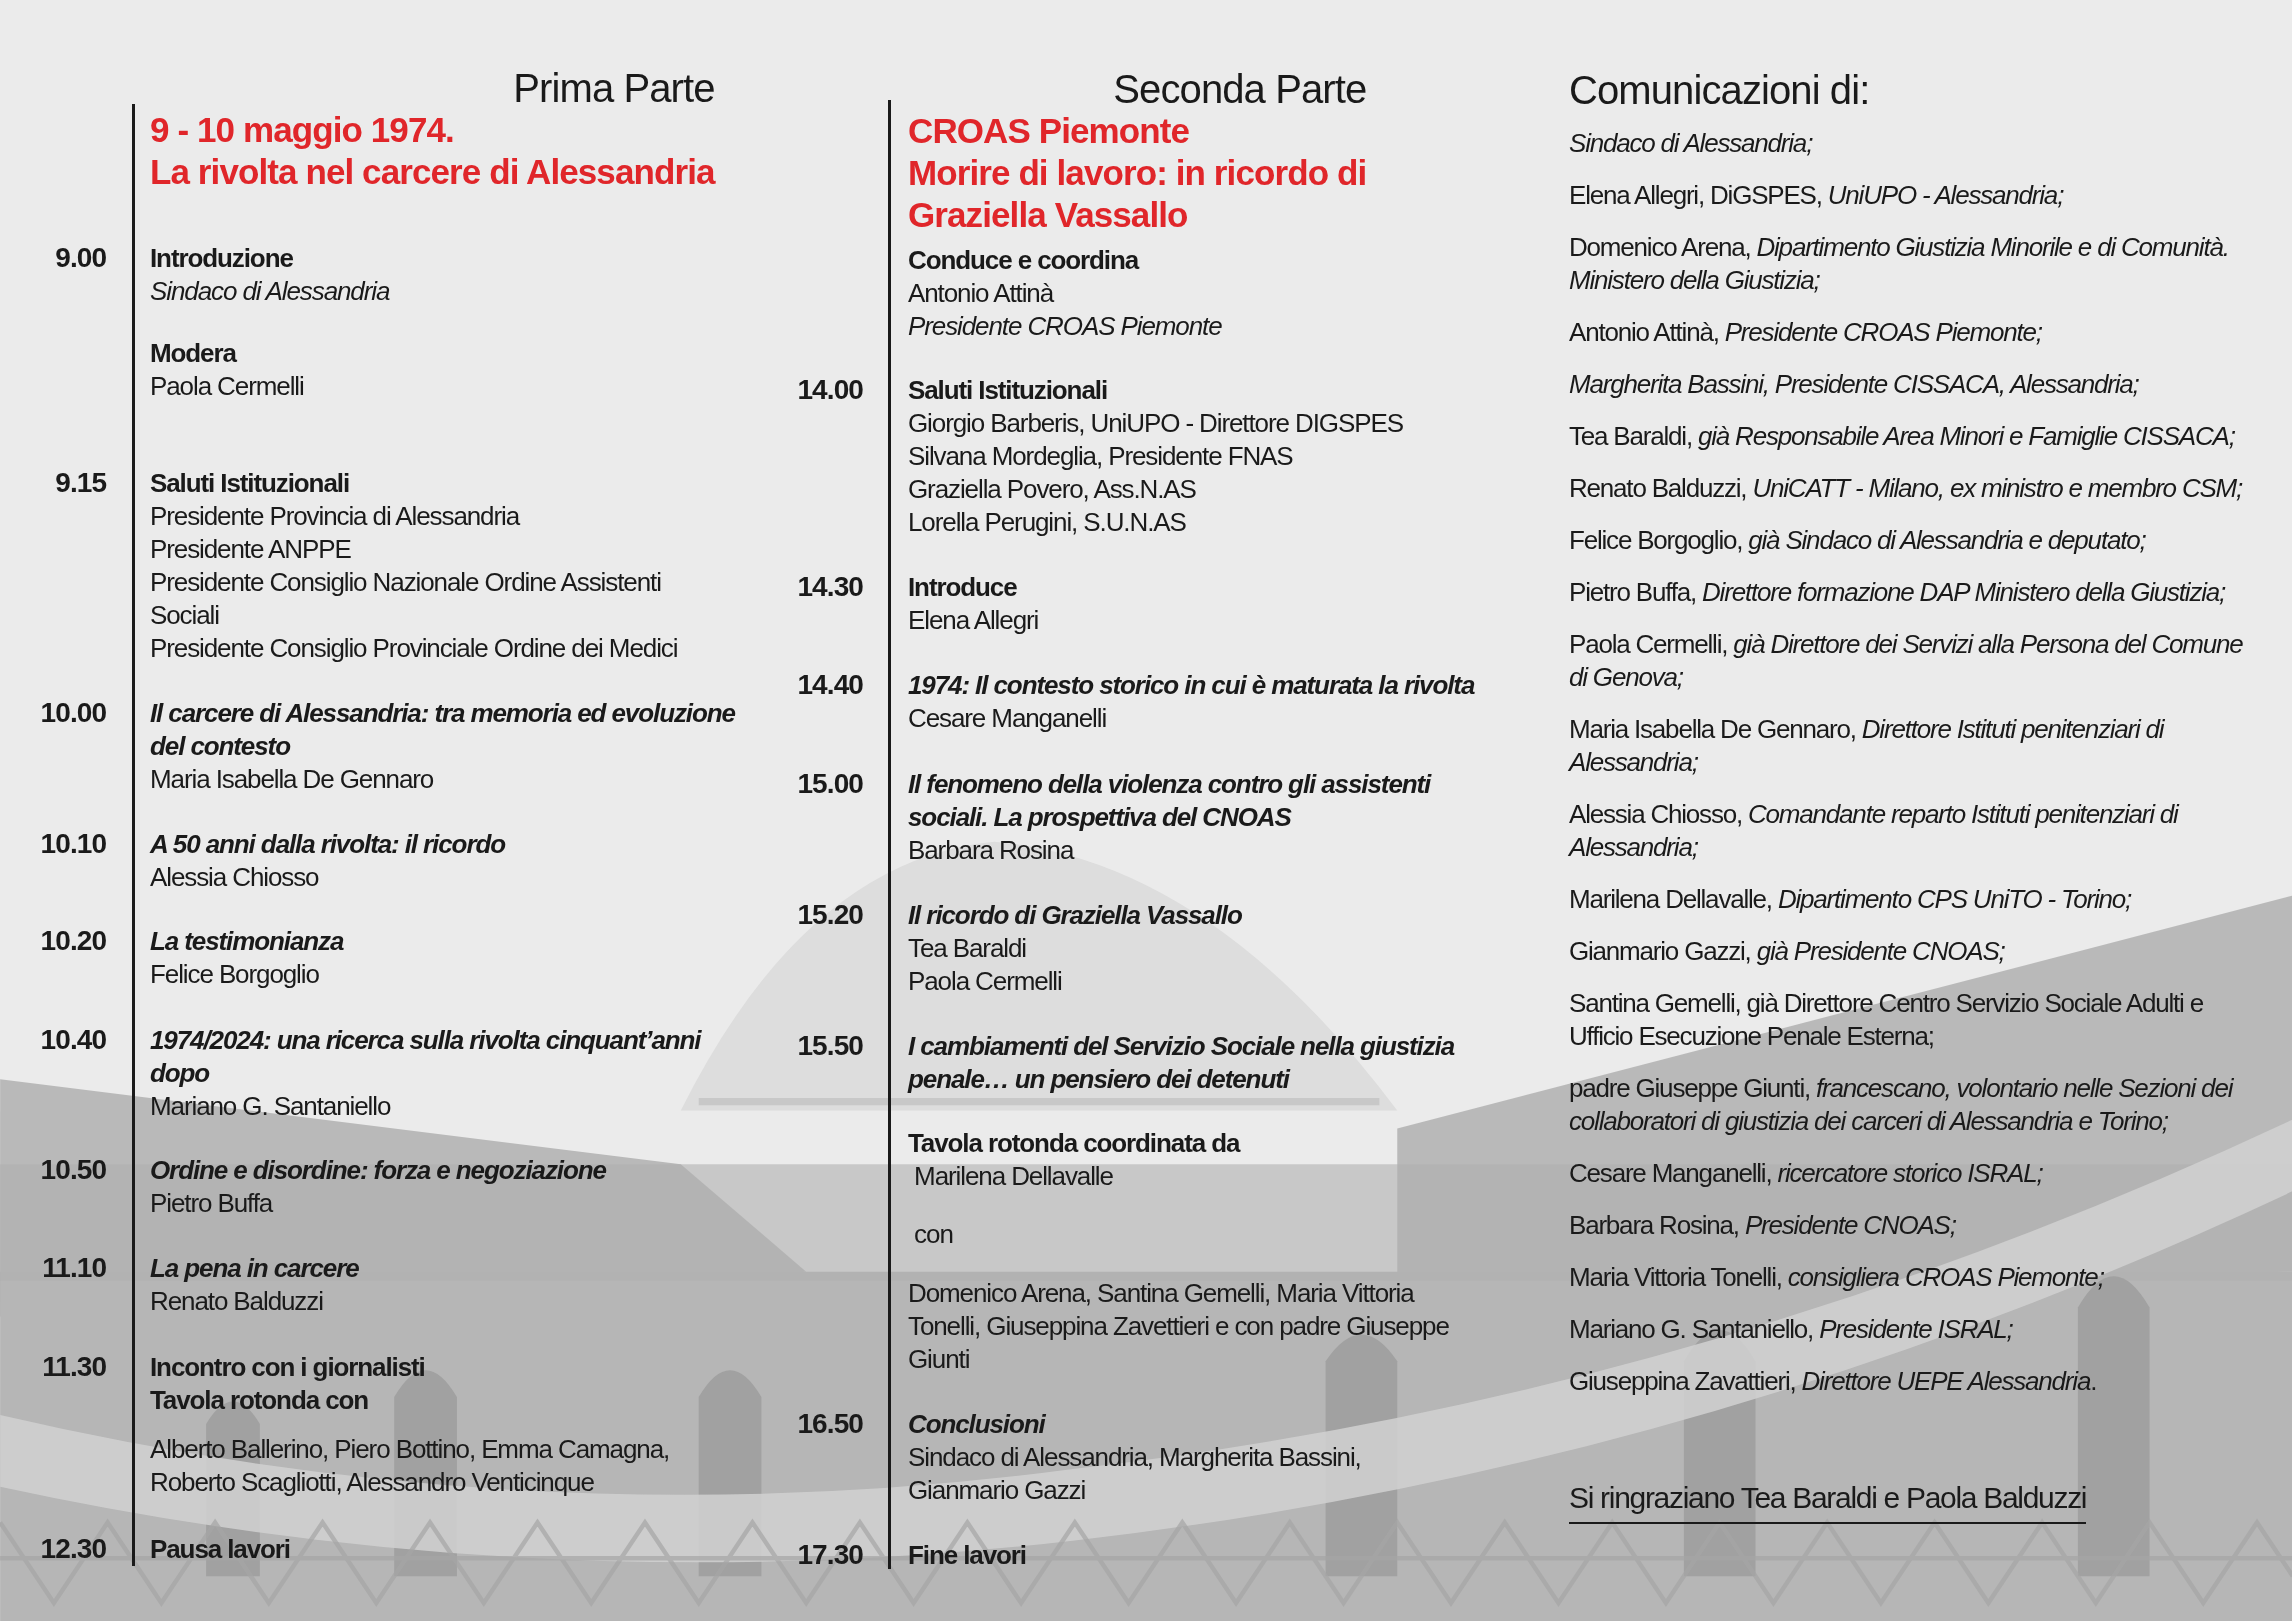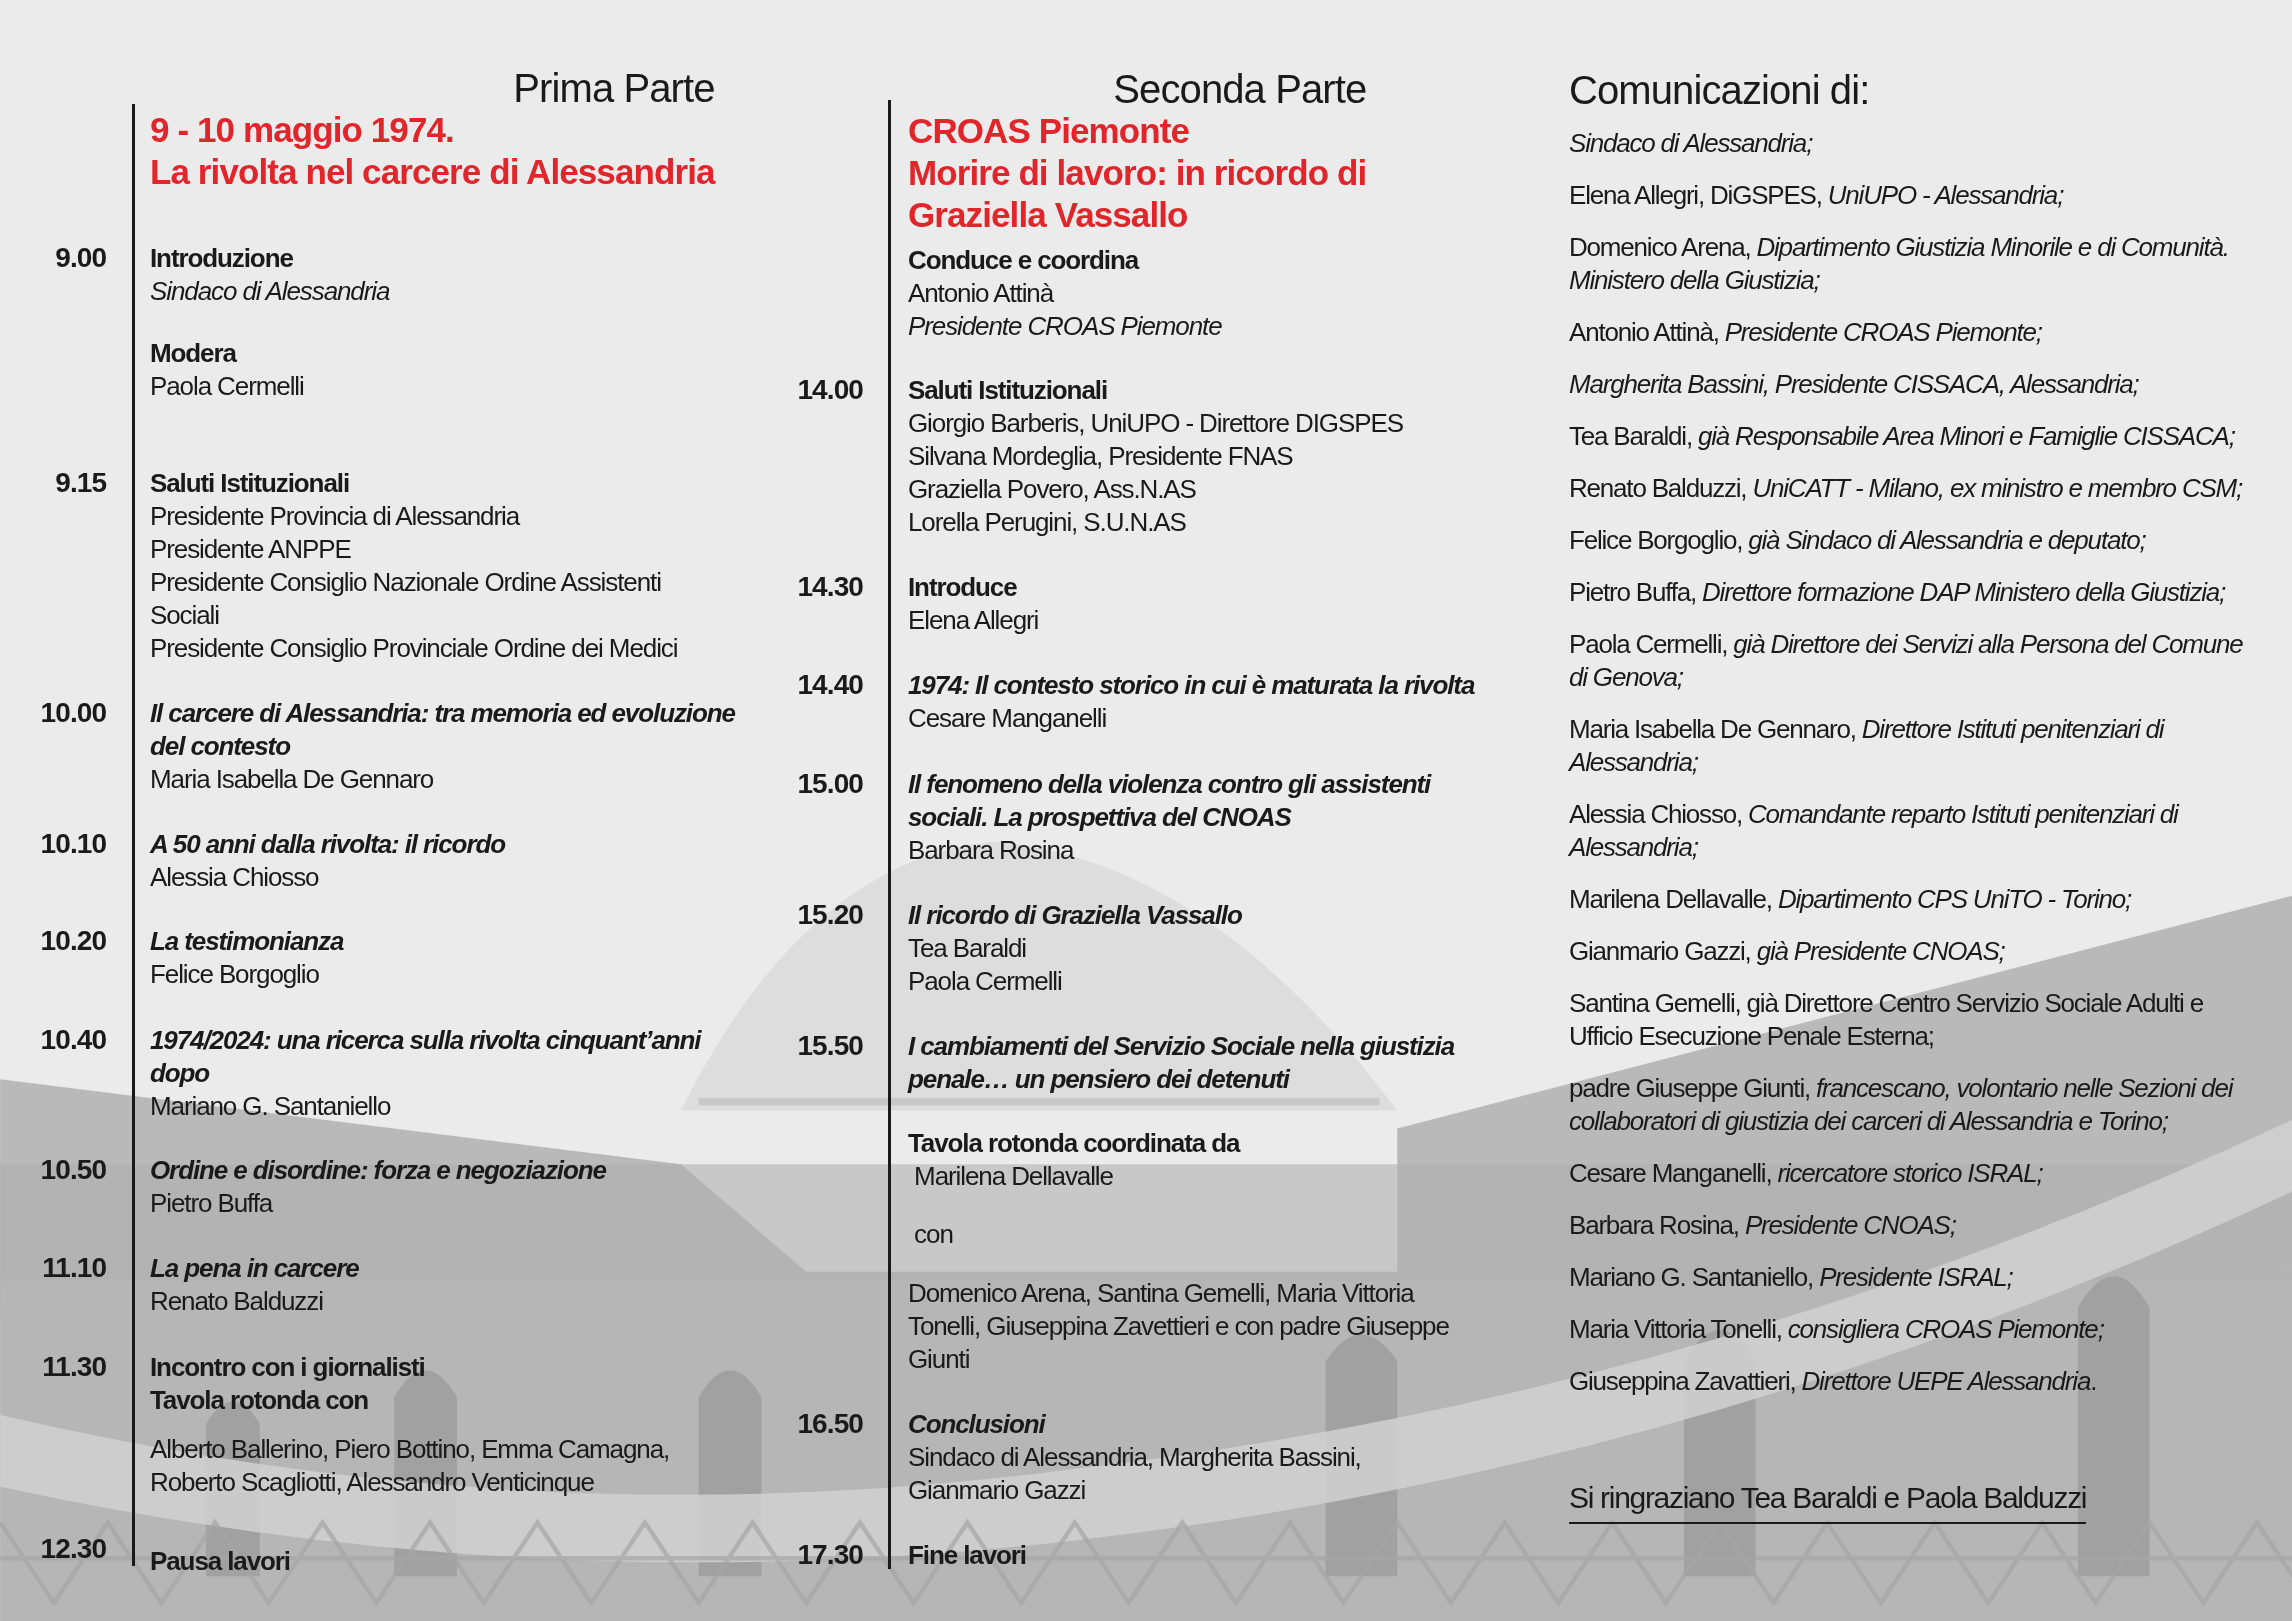--- a/index.html
+++ b/index.html
@@ -123,21 +123,21 @@
 <div class="time" style="left:7.2px;top:1351px;">11.30</div>
 <div class="item" style="left:150px;top:1351px;">
   <div class="b">Incontro con i giornalisti</div>
   <div class="b">Tavola rotonda con</div>
   <div style="height:16px"></div>
   <div>Alberto Ballerino, Piero Bottino, Emma Camagna,</div>
   <div>Roberto Scagliotti, Alessandro Venticinque</div>
 </div>
 
 <div class="time" style="left:7.2px;top:1533px;">12.30</div>
-<div class="item" style="left:150px;top:1533px;margin-top:12px;">
+<div class="item" style="left:150px;top:1533px;">
   <div class="b">Pausa lavori</div>
 </div>
 
 <div class="vline" style="left:888px;top:100px;height:1469px;"></div>
 
 <div class="col" style="left:908px;top:69px;">
   <div class="part">Seconda Parte</div>
   <div class="red">CROAS Piemonte</div>
   <div class="red">Morire di lavoro: in ricordo di</div>
   <div class="red">Graziella Vassallo</div>
@@ -229,19 +229,19 @@
   <p><span>Pietro Buffa, </span><span class="i">Direttore formazione DAP Ministero della Giustizia;</span></p>
   <p><span>Paola Cermelli, </span><span class="i">già Direttore dei Servizi alla Persona del Comune di Genova;</span></p>
   <p><span>Maria Isabella De Gennaro, </span><span class="i">Direttore Istituti penitenziari di Alessandria;</span></p>
   <p><span>Alessia Chiosso, </span><span class="i">Comandante reparto Istituti penitenziari di Alessandria;</span></p>
   <p><span>Marilena Dellavalle, </span><span class="i">Dipartimento CPS UniTO - Torino;</span></p>
   <p><span>Gianmario Gazzi, </span><span class="i">già Presidente CNOAS;</span></p>
   <p><span>Santina Gemelli, già Direttore Centro Servizio Sociale Adulti e Ufficio Esecuzione Penale Esterna;</span><span class="i"></span></p>
   <p><span>padre Giuseppe Giunti, </span><span class="i">francescano, volontario nelle Sezioni dei collaboratori di giustizia dei carceri di Alessandria e Torino;</span></p>
   <p><span>Cesare Manganelli, </span><span class="i">ricercatore storico ISRAL;</span></p>
   <p><span>Barbara Rosina, </span><span class="i">Presidente CNOAS;</span></p>
+  <p><span>Maria Vittoria Tonelli, </span><span class="i">consigliera CROAS Piemonte;</span></p>
   <p><span>Mariano G. Santaniello, </span><span class="i">Presidente ISRAL;</span></p>
-  <p><span>Maria Vittoria Tonelli, </span><span class="i">consigliera CROAS Piemonte;</span></p>
   <p><span>Giuseppina Zavattieri, </span><span class="i">Direttore UEPE Alessandria</span><span>.</span></p>
 </div>
 
 <div class="thanks">Si ringraziano Tea Baraldi e Paola Balduzzi</div>
 
 
 </body></html>

